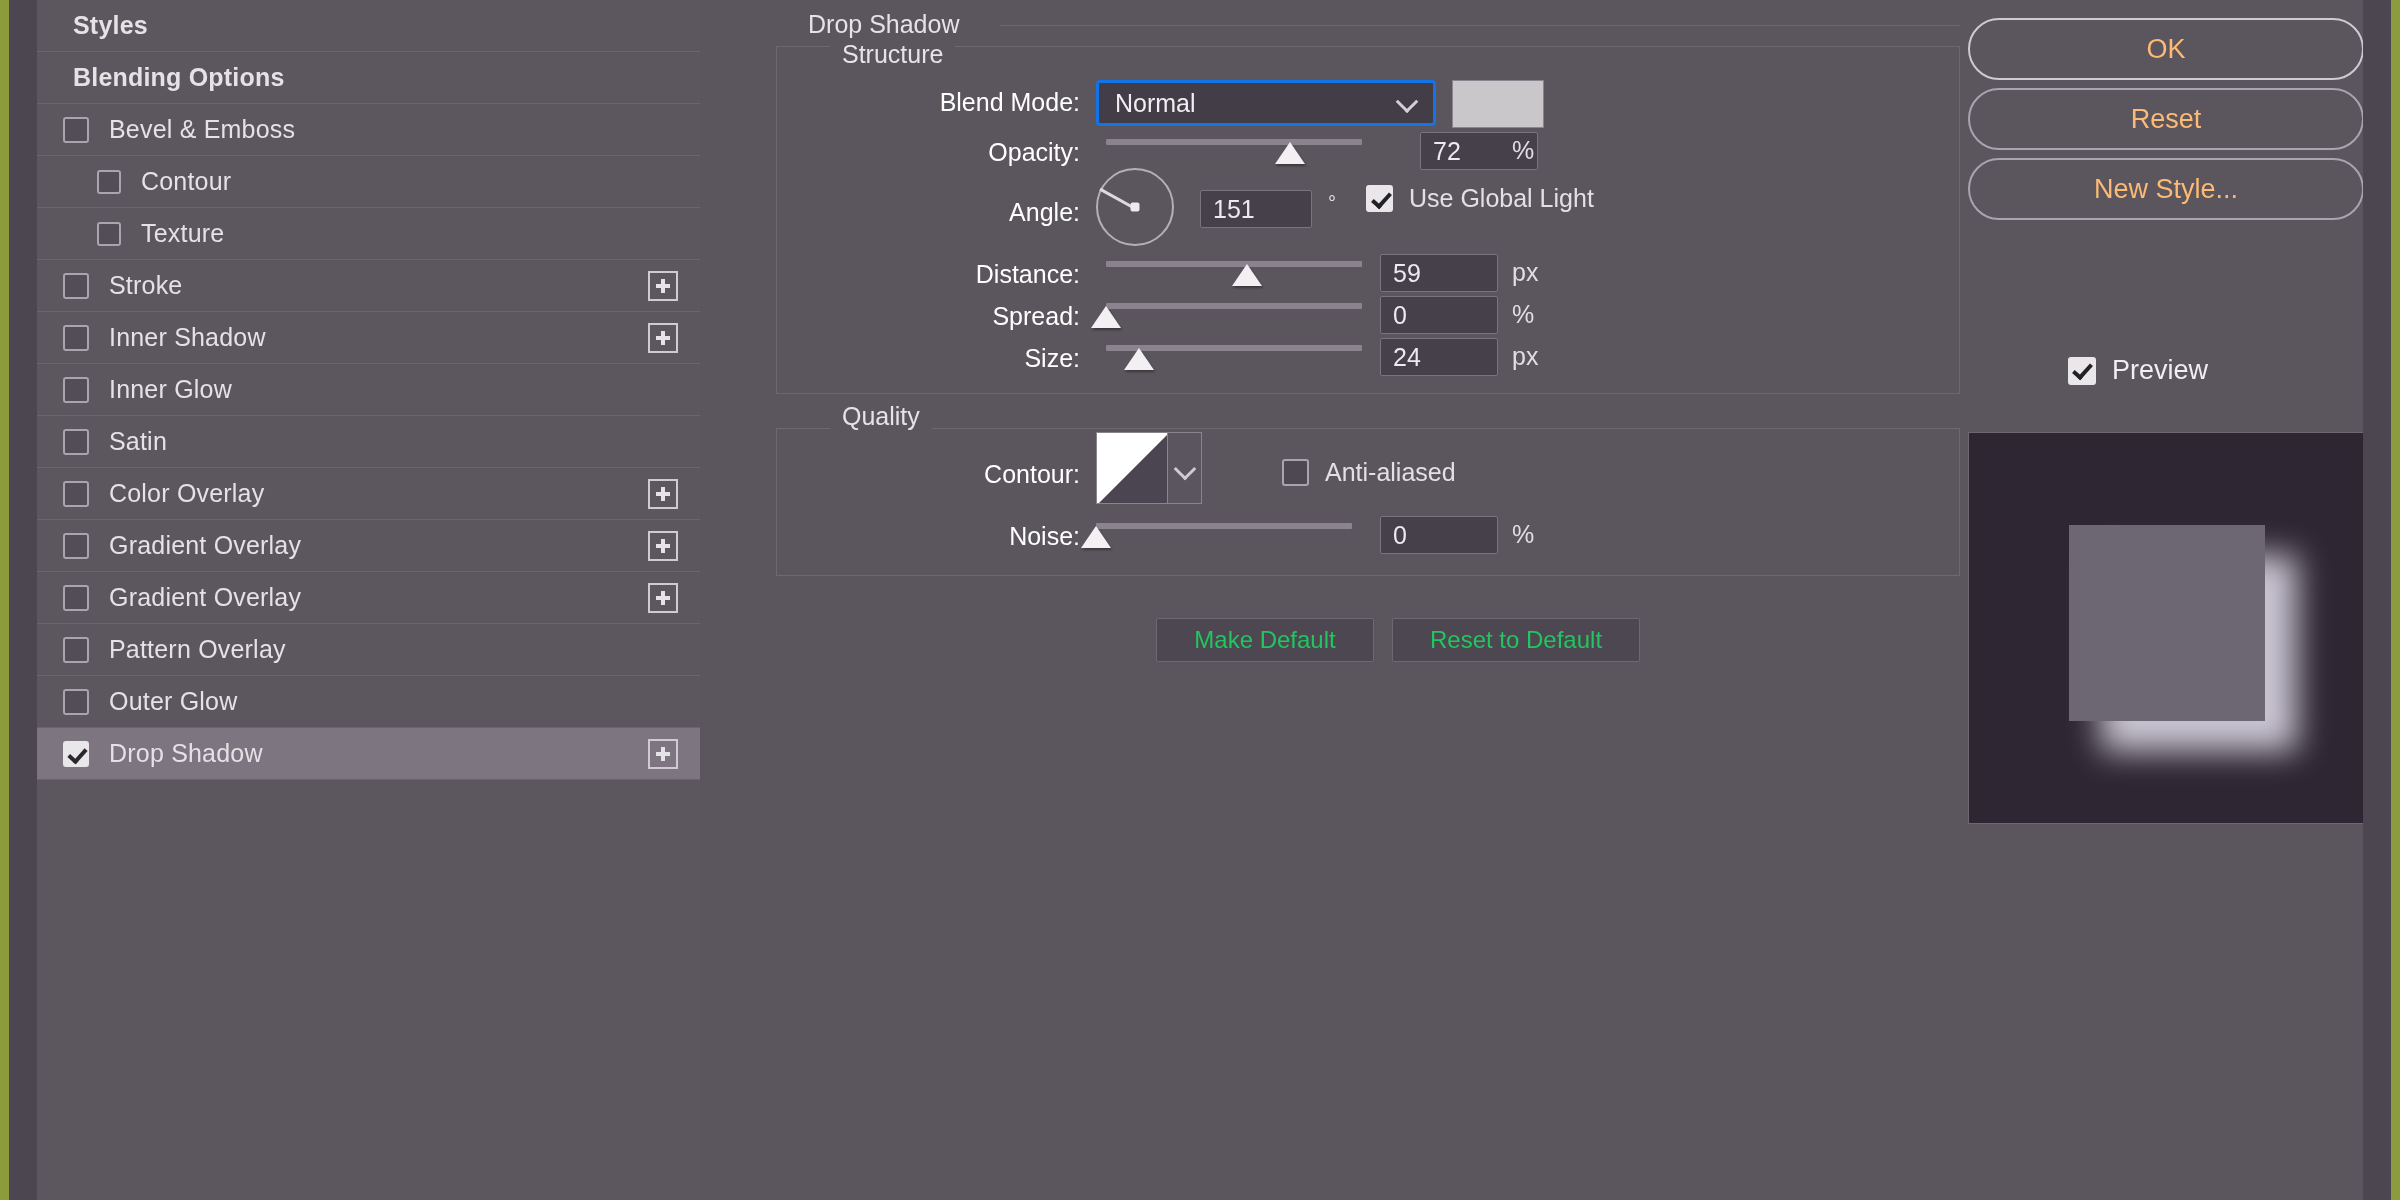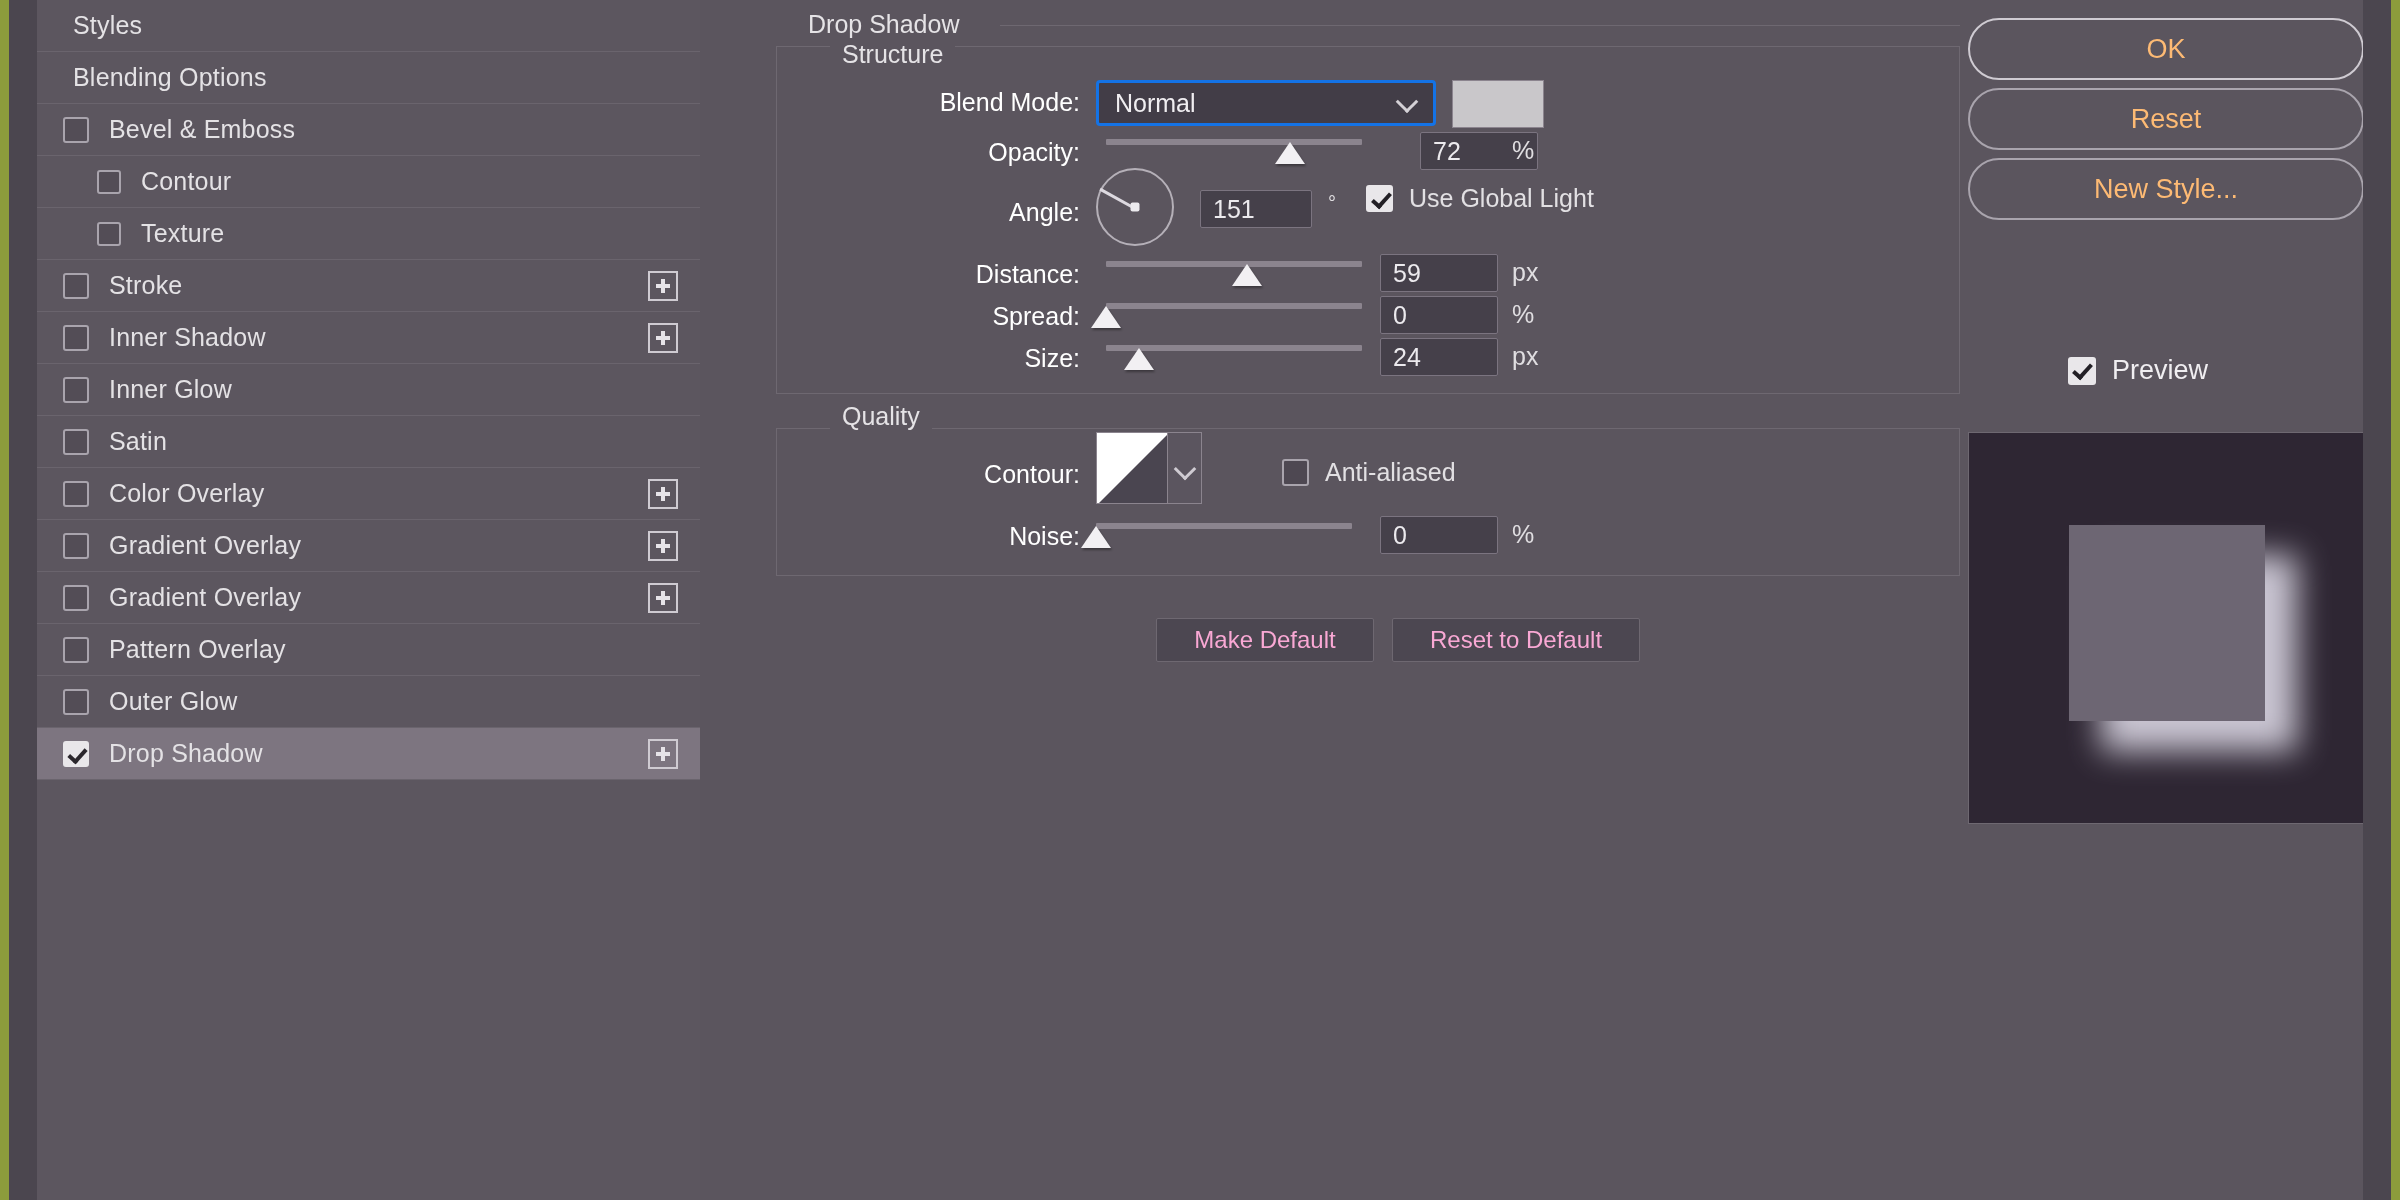--- a/index.html
+++ b/index.html
@@ -56,21 +56,21 @@
     height: 52px;
     display: flex;
     align-items: center;
     padding-left: 26px;
     padding-right: 18px;
     border-bottom: 1px solid #6a646d;
     font-size: 25px;
     color: #e4e2e5;
     letter-spacing: .2px;
   }
-  .side-row.plain { padding-left: 36px; }
+  .side-row.plain { padding-left: 36px; font-weight: bold; }
   .side-row.indent { padding-left: 60px; }
   .side-row.selected { background: #7d7580; }
 
   .side-row .label { white-space: nowrap; }
 
   
   .cbox {
     width: 26px;
     height: 26px;
     border: 2px solid #a9a4ad;
@@ -332,21 +332,21 @@
   .flatbtn {
     position: absolute;
     height: 44px;
     background: #4c4751;
     border: 1px solid #6e6871;
     border-radius: 2px;
     display: flex;
     align-items: center;
     justify-content: center;
     font-size: 24px;
-    color: #f9a8d4;
+    color: #22c55e;
   }
 
   
   .rightpanel {
     position: absolute;
     left: 1960px;
     top: 0;
     width: 410px;
     height: 1200px;
     z-index: 10;

